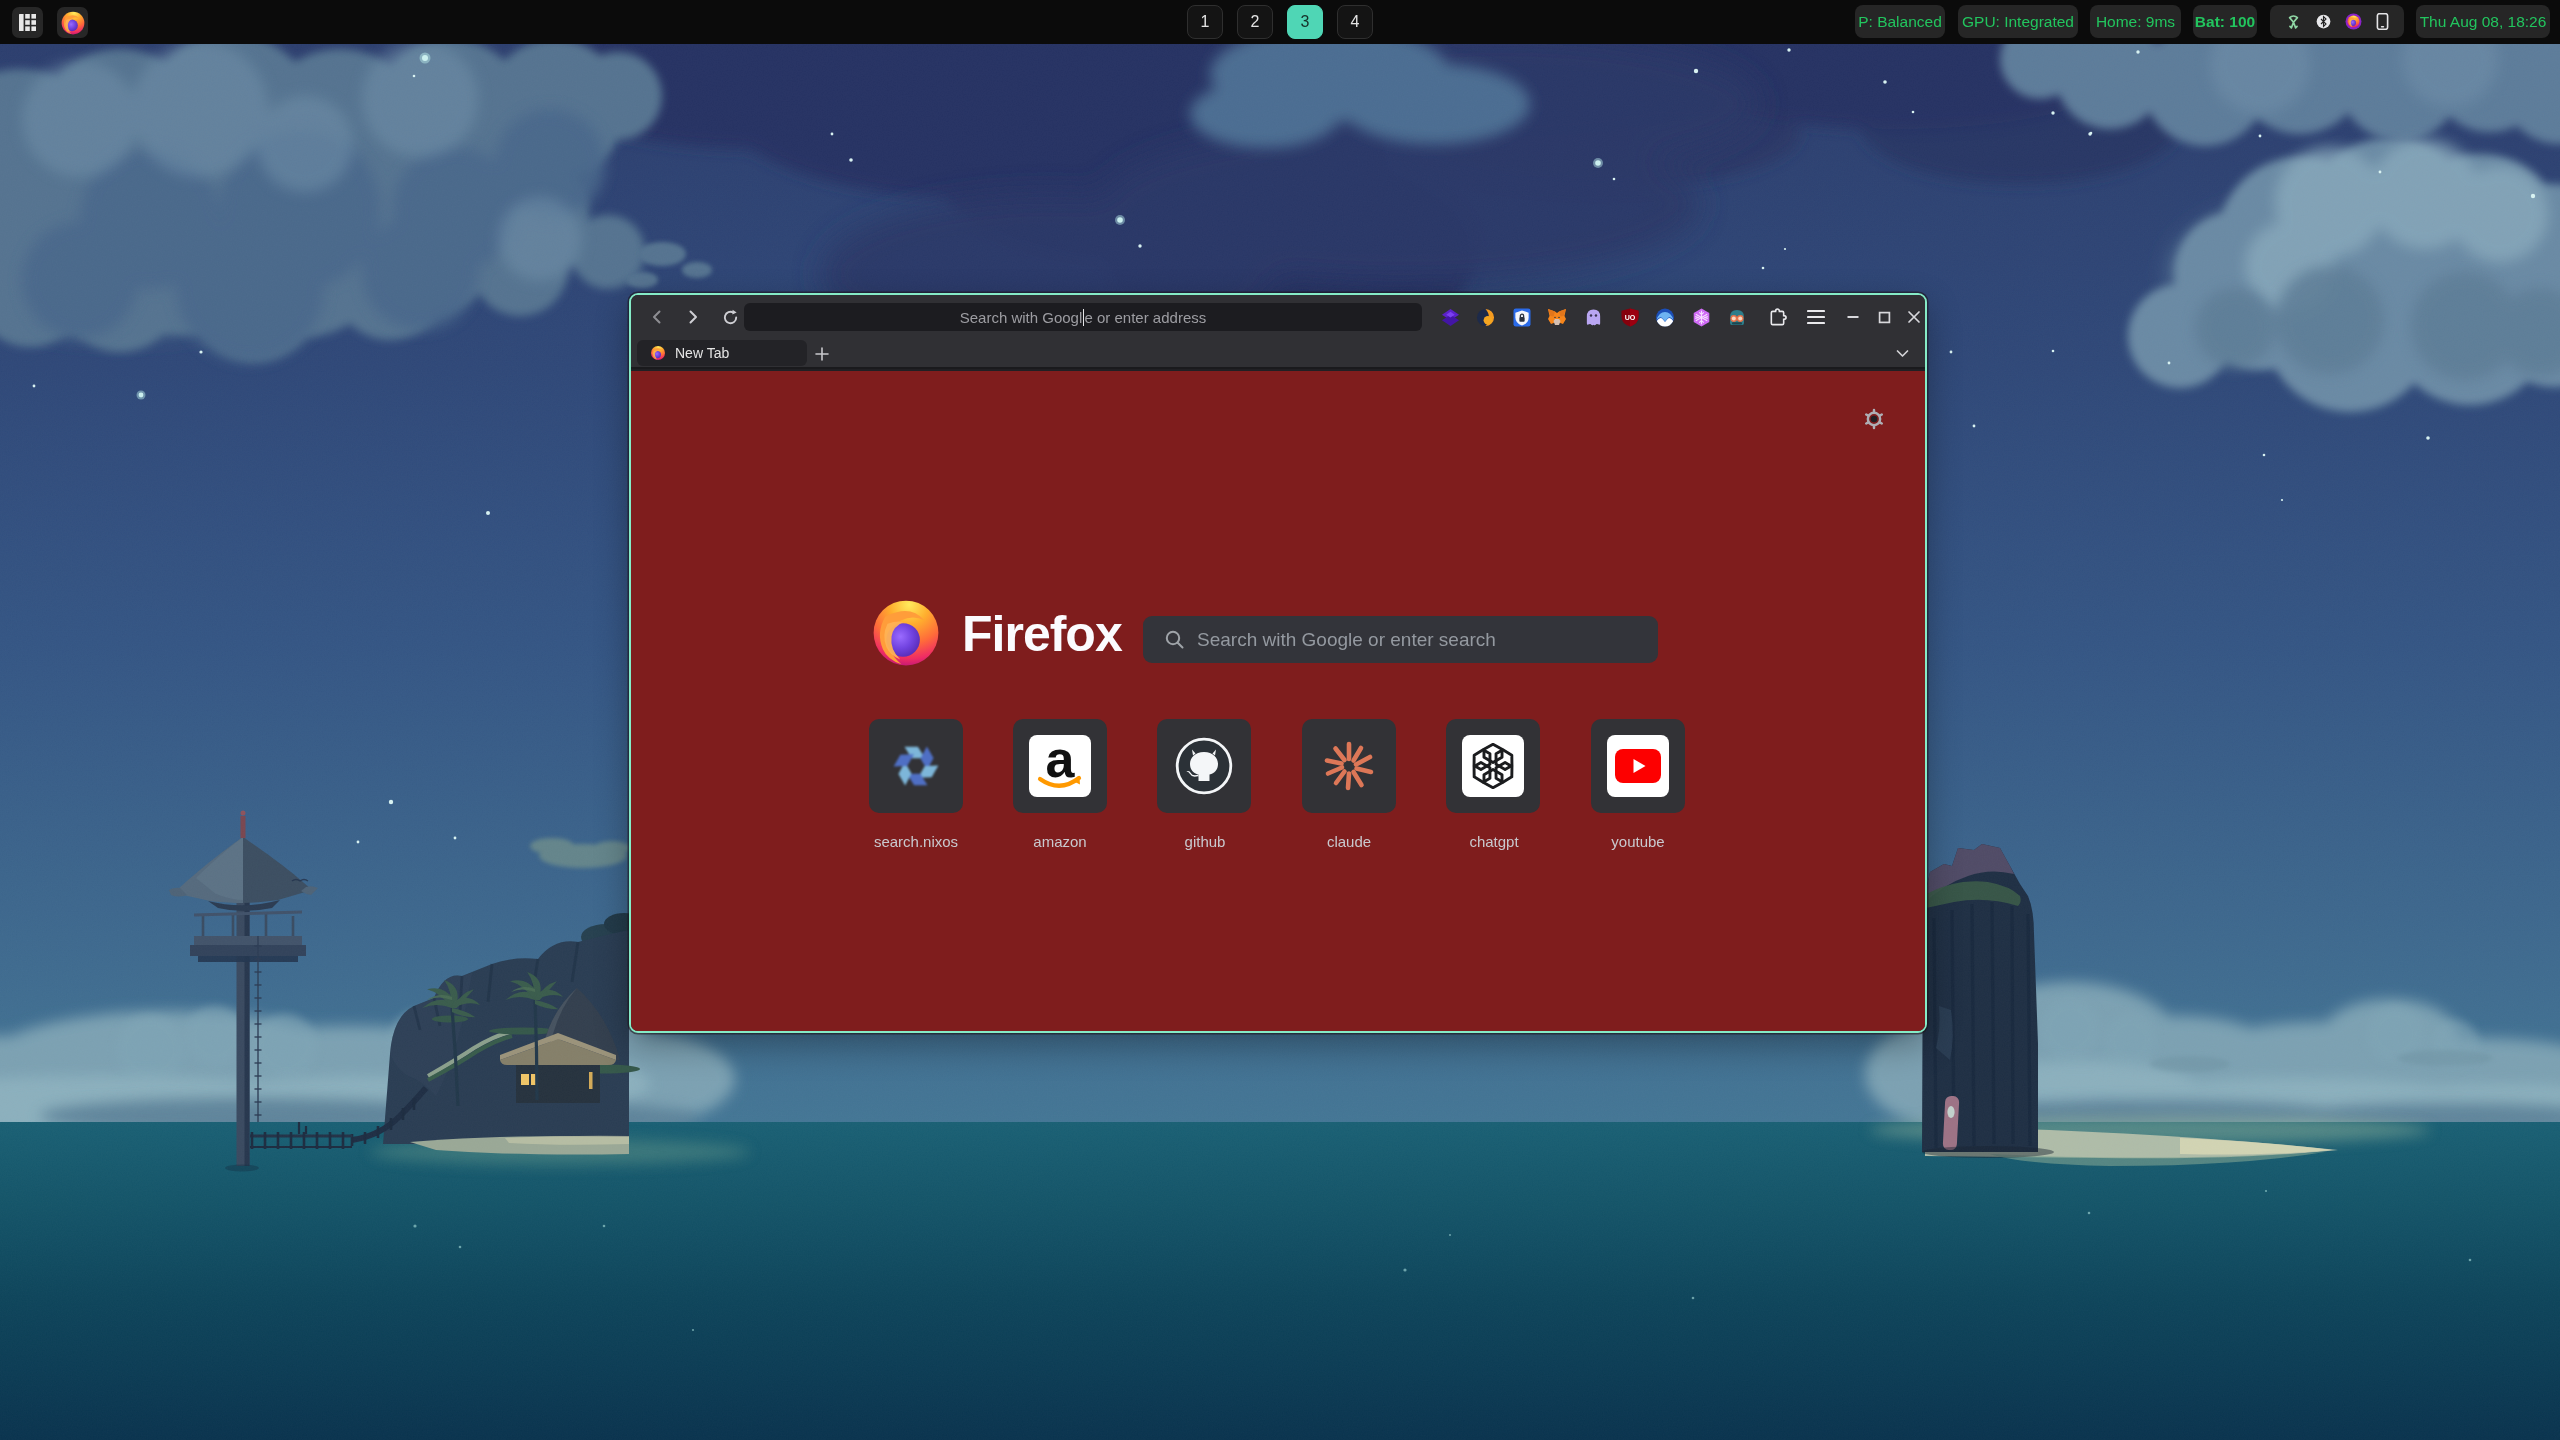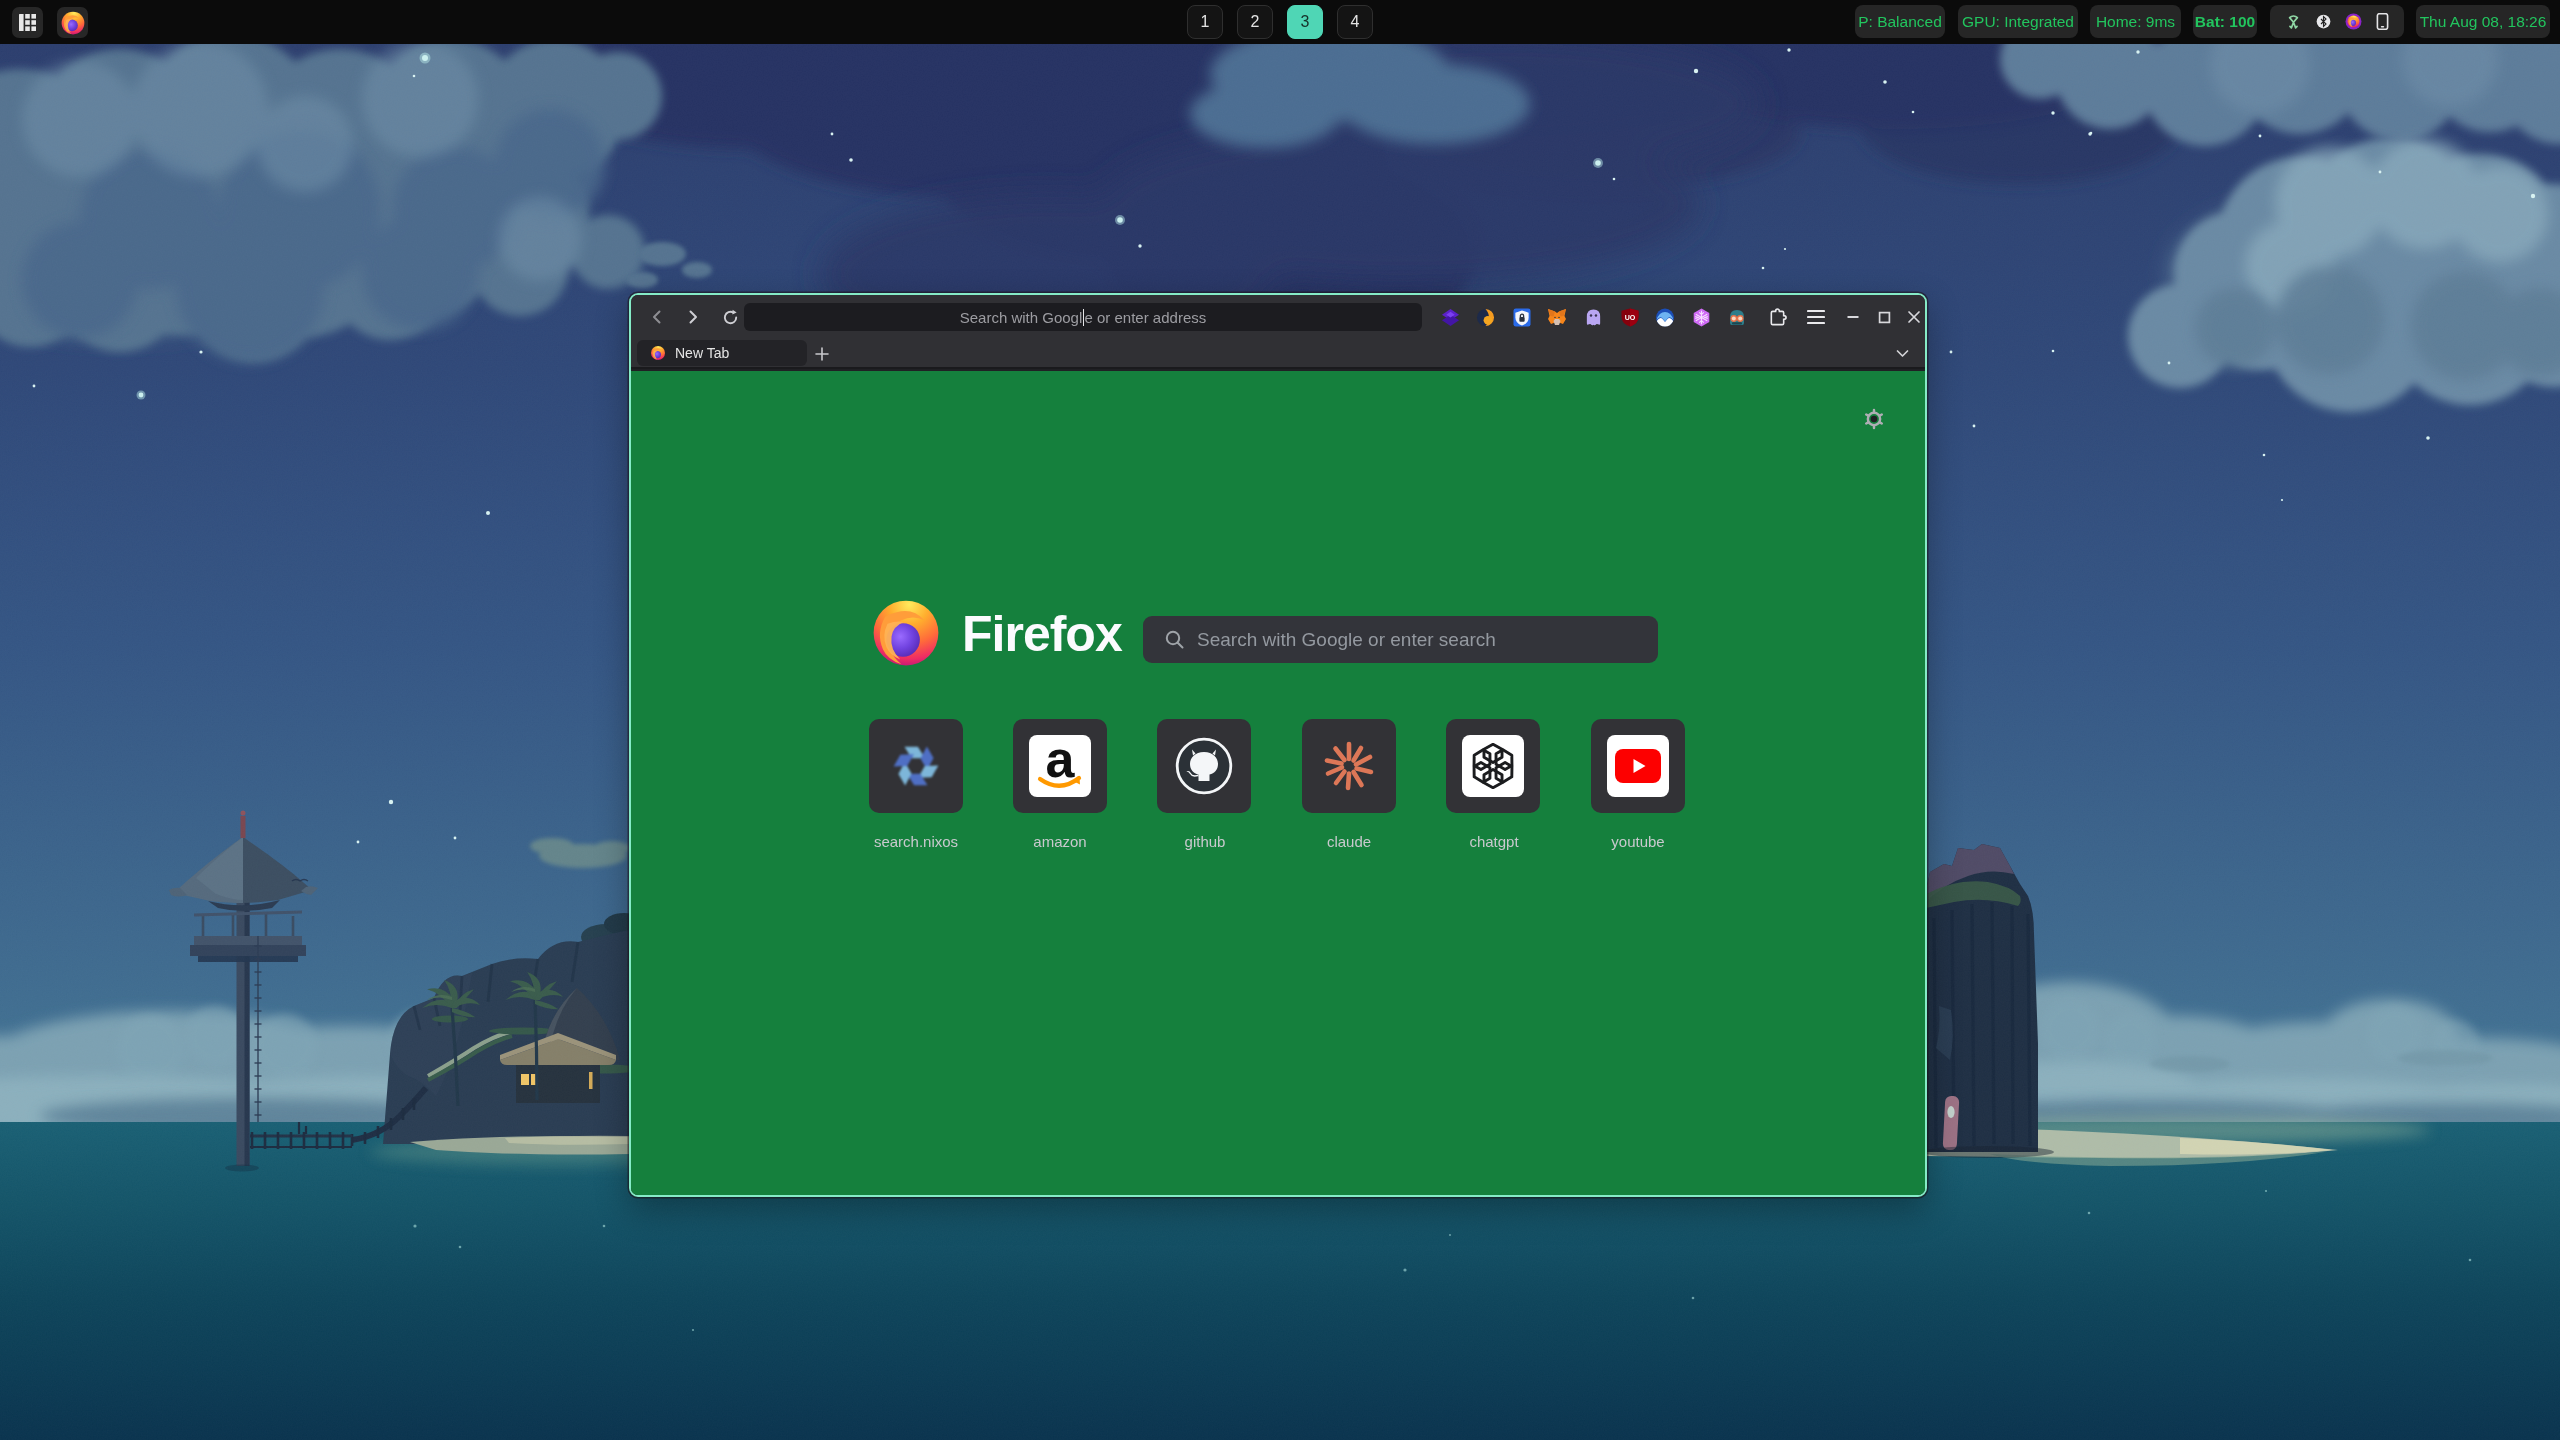--- a/index.html
+++ b/index.html
@@ -7,25 +7,25 @@
   .stage { position:absolute; inset:0; width:2560px; height:1440px; }
   
   .bar { position:absolute; left:0; top:0; width:2560px; height:44px; background:#0b0b0b; z-index:30; }
   .bar .lbtn { position:absolute; top:7px; width:31px; height:31px; border-radius:7px; background:#272727; display:flex; align-items:center; justify-content:center; }
   .ws { position:absolute; top:5px; width:36px; height:34px; border-radius:8px; background:#141414; border:1px solid #2f2f2f; color:#e3e3e3; font-size:16px; display:flex; align-items:center; justify-content:center; }
   .ws.act { background:#4fd6b5; border-color:#4fd6b5; color:#163029; }
   .pill { position:absolute; top:5px; height:33px; border-radius:8px; background:#262626; color:#22c55e; font-size:15.5px; display:flex; align-items:center; justify-content:center; white-space:nowrap; }
   
   .wall { position:absolute; left:0; top:44px; width:2560px; height:1396px; z-index:1; }
   
-  .win { position:absolute; left:629px; top:293px; width:1298px; height:904px; z-index:20; border:2.5px solid #85ebc7; border-radius:9px; background:#202024; overflow:hidden; box-shadow:0 0 0 1.5px rgba(28,16,20,0.55), 0 12px 34px rgba(0,0,0,0.32); }
+  .win { position:absolute; left:629px; top:293px; width:1298px; height:740px; z-index:20; border:2.5px solid #85ebc7; border-radius:9px; background:#202024; overflow:hidden; box-shadow:0 0 0 1.5px rgba(28,16,20,0.55), 0 12px 34px rgba(0,0,0,0.32); }
   .navbar { position:absolute; left:0; top:0; width:100%; height:44px; background:#303034; }
   .tabbar { position:absolute; left:0; top:44px; width:100%; height:30px; background:#303034; border-bottom:2px solid #1a1a1d; }
   .tab { position:absolute; left:6px; top:1px; width:170px; height:26px; background:#232327; border-radius:6px; display:flex; align-items:center; color:#e5e5e5; font-size:14px; }
-  .content { position:absolute; left:0; top:76px; width:100%; height:calc(100% - 76px); background:#15803d; }
+  .content { position:absolute; left:0; top:76px; width:100%; height:calc(100% - 76px); background:#7f1d1d; }
   .urlbar { position:absolute; left:113px; top:8px; width:678px; height:28px; background:#1c1c20; border-radius:6px; display:flex; align-items:center; justify-content:center; color:#9d9da2; font-size:15px; }
   .navico { position:absolute; top:0; height:44px; display:flex; align-items:center; justify-content:flex-end; }
   .tile { position:absolute; top:348px; width:94px; height:94px; border-radius:10px; background:#323236; }
   .tlabel { position:absolute; top:462px; width:144px; text-align:center; color:#c9c9ce; font-size:15px; }
   .whiteic { position:absolute; left:16px; top:16px; width:62px; height:62px; border-radius:8px; background:#fff; display:flex; align-items:center; justify-content:center; }
   .searchbox { position:absolute; left:512px; top:245px; width:515px; height:47px; border-radius:9px; background:#33343a; display:flex; align-items:center; color:#9499a0; font-size:19px; }
 </style>
 </head>
 <body>
 <div class="stage">

